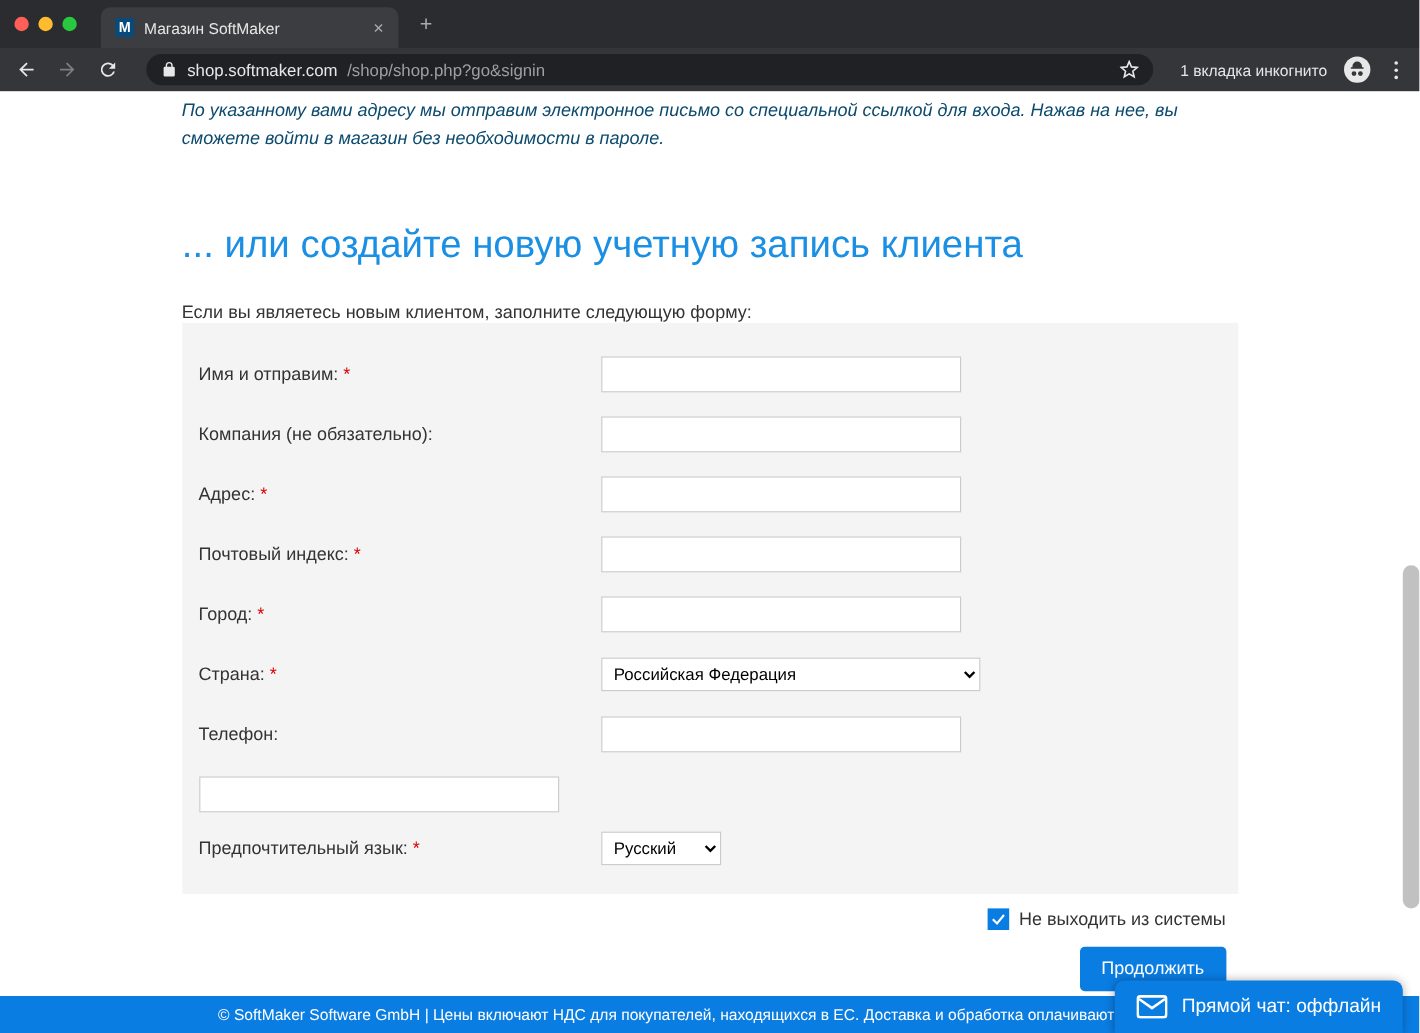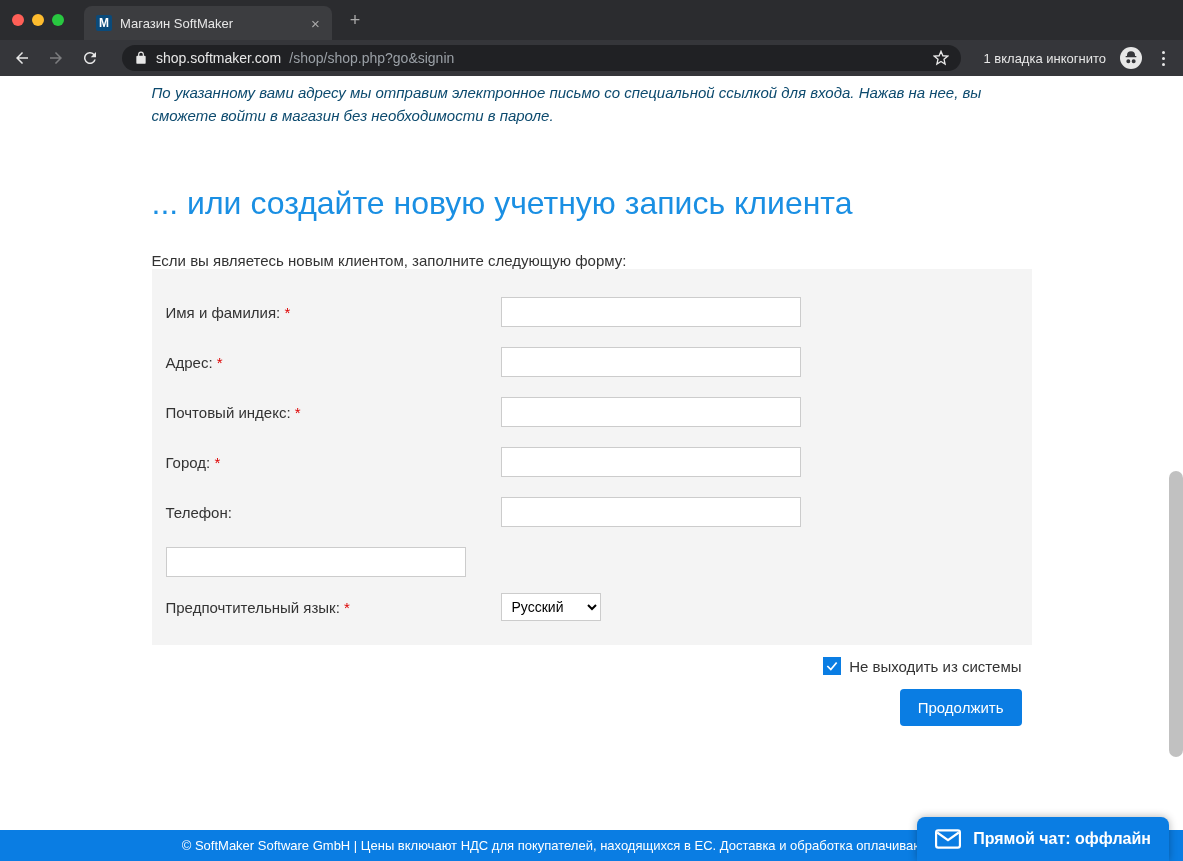--- a/index.html
+++ b/index.html
@@ -48,21 +48,21 @@
 .chk svg { fill: none; stroke: #fff; stroke-width: 3; }
 .stay-label { color: #333; font-size: 15px; }
 
 .submit-row { display: flex; justify-content: flex-end; margin: 14px 10px 20px 0; }
 .submit-btn { background: #0a7de3; color: #fff; border: none; padding: 10px 18px; font-size: 15px; border-radius: 4px; cursor: pointer; }
 
 .footer { background: #0a7de3; color: #fff; font-size: 13px; padding: 8px 0; text-align: center; position: absolute; bottom: 0; left: 0; right: 0; }
 
 .chat-widget { position: absolute; bottom: 0; right: 14px; background: #0a7de3; color: #fff; padding: 12px 18px; border-radius: 8px 8px 0 0; display: flex; align-items: center; gap: 12px; cursor: pointer; box-shadow: 0 0 8px rgba(0,0,0,0.3); }
 .chat-widget .mail-icon { width: 26px; height: 20px; }
-.chat-text { font-size: 16px; font-weight: 700; }
+.chat-text { font-size: 16px; font-weight: 400; }
 
 .scroll-indicator { position: absolute; right: 0; top: 395px; width: 14px; height: 286px; background: #c1c1c1; border-radius: 7px; }
 </style>
 </head>
 <body>
 
 <div class="browser-chrome">
   <div class="traffic">
     <div class="dot red"></div>
     <div class="dot yel"></div>
@@ -118,34 +118,42 @@
 
 <div class="page">
   <div class="content">
     <p class="intro-text">По указанному вами адресу мы отправим электронное письмо со специальной ссылкой для входа. Нажав на нее, вы сможете войти в магазин без необходимости в пароле.</p>
 
     <h2 class="section-title">... или создайте новую учетную запись клиента</h2>
     <p class="form-intro">Если вы являетесь новым клиентом, заполните следующую форму:</p>
 
     <div class="form-area">
       <div class="form-row">
-        <div class="form-label"><span>Имя и фамилия:</span> <span class="req">*</span></div>
+        <div class="form-label"><span>Имя и отправим:</span> <span class="req">*</span></div>
+        <input class="form-input" style="">
+      </div>
+      <div class="form-row">
+        <div class="form-label">Компания (не обязательно):</div>
         <input class="form-input" style="">
       </div>
       <div class="form-row">
         <div class="form-label"><span>Адрес:</span> <span class="req">*</span></div>
         <input class="form-input" style="">
       </div>
       <div class="form-row">
         <div class="form-label"><span>Почтовый индекс:</span> <span class="req">*</span></div>
         <input class="form-input" style="">
       </div>
       <div class="form-row">
         <div class="form-label"><span>Город:</span> <span class="req">*</span></div>
         <input class="form-input" style="">
+      </div>
+      <div class="form-row">
+        <div class="form-label"><span>Страна:</span> <span class="req">*</span></div>
+        <select class="form-select"><option>Российская Федерация</option></select>
       </div>
       <div class="form-row">
         <div class="form-label">Телефон:</div>
         <input class="form-input" style="">
       </div>
       <div class="form-row">
         <input class="form-input" style="">
       </div>
       <div class="form-row" style="min-height:40px">
         <div class="form-label"><span>Предпочтительный язык:</span> <span class="req">*</span></div>

